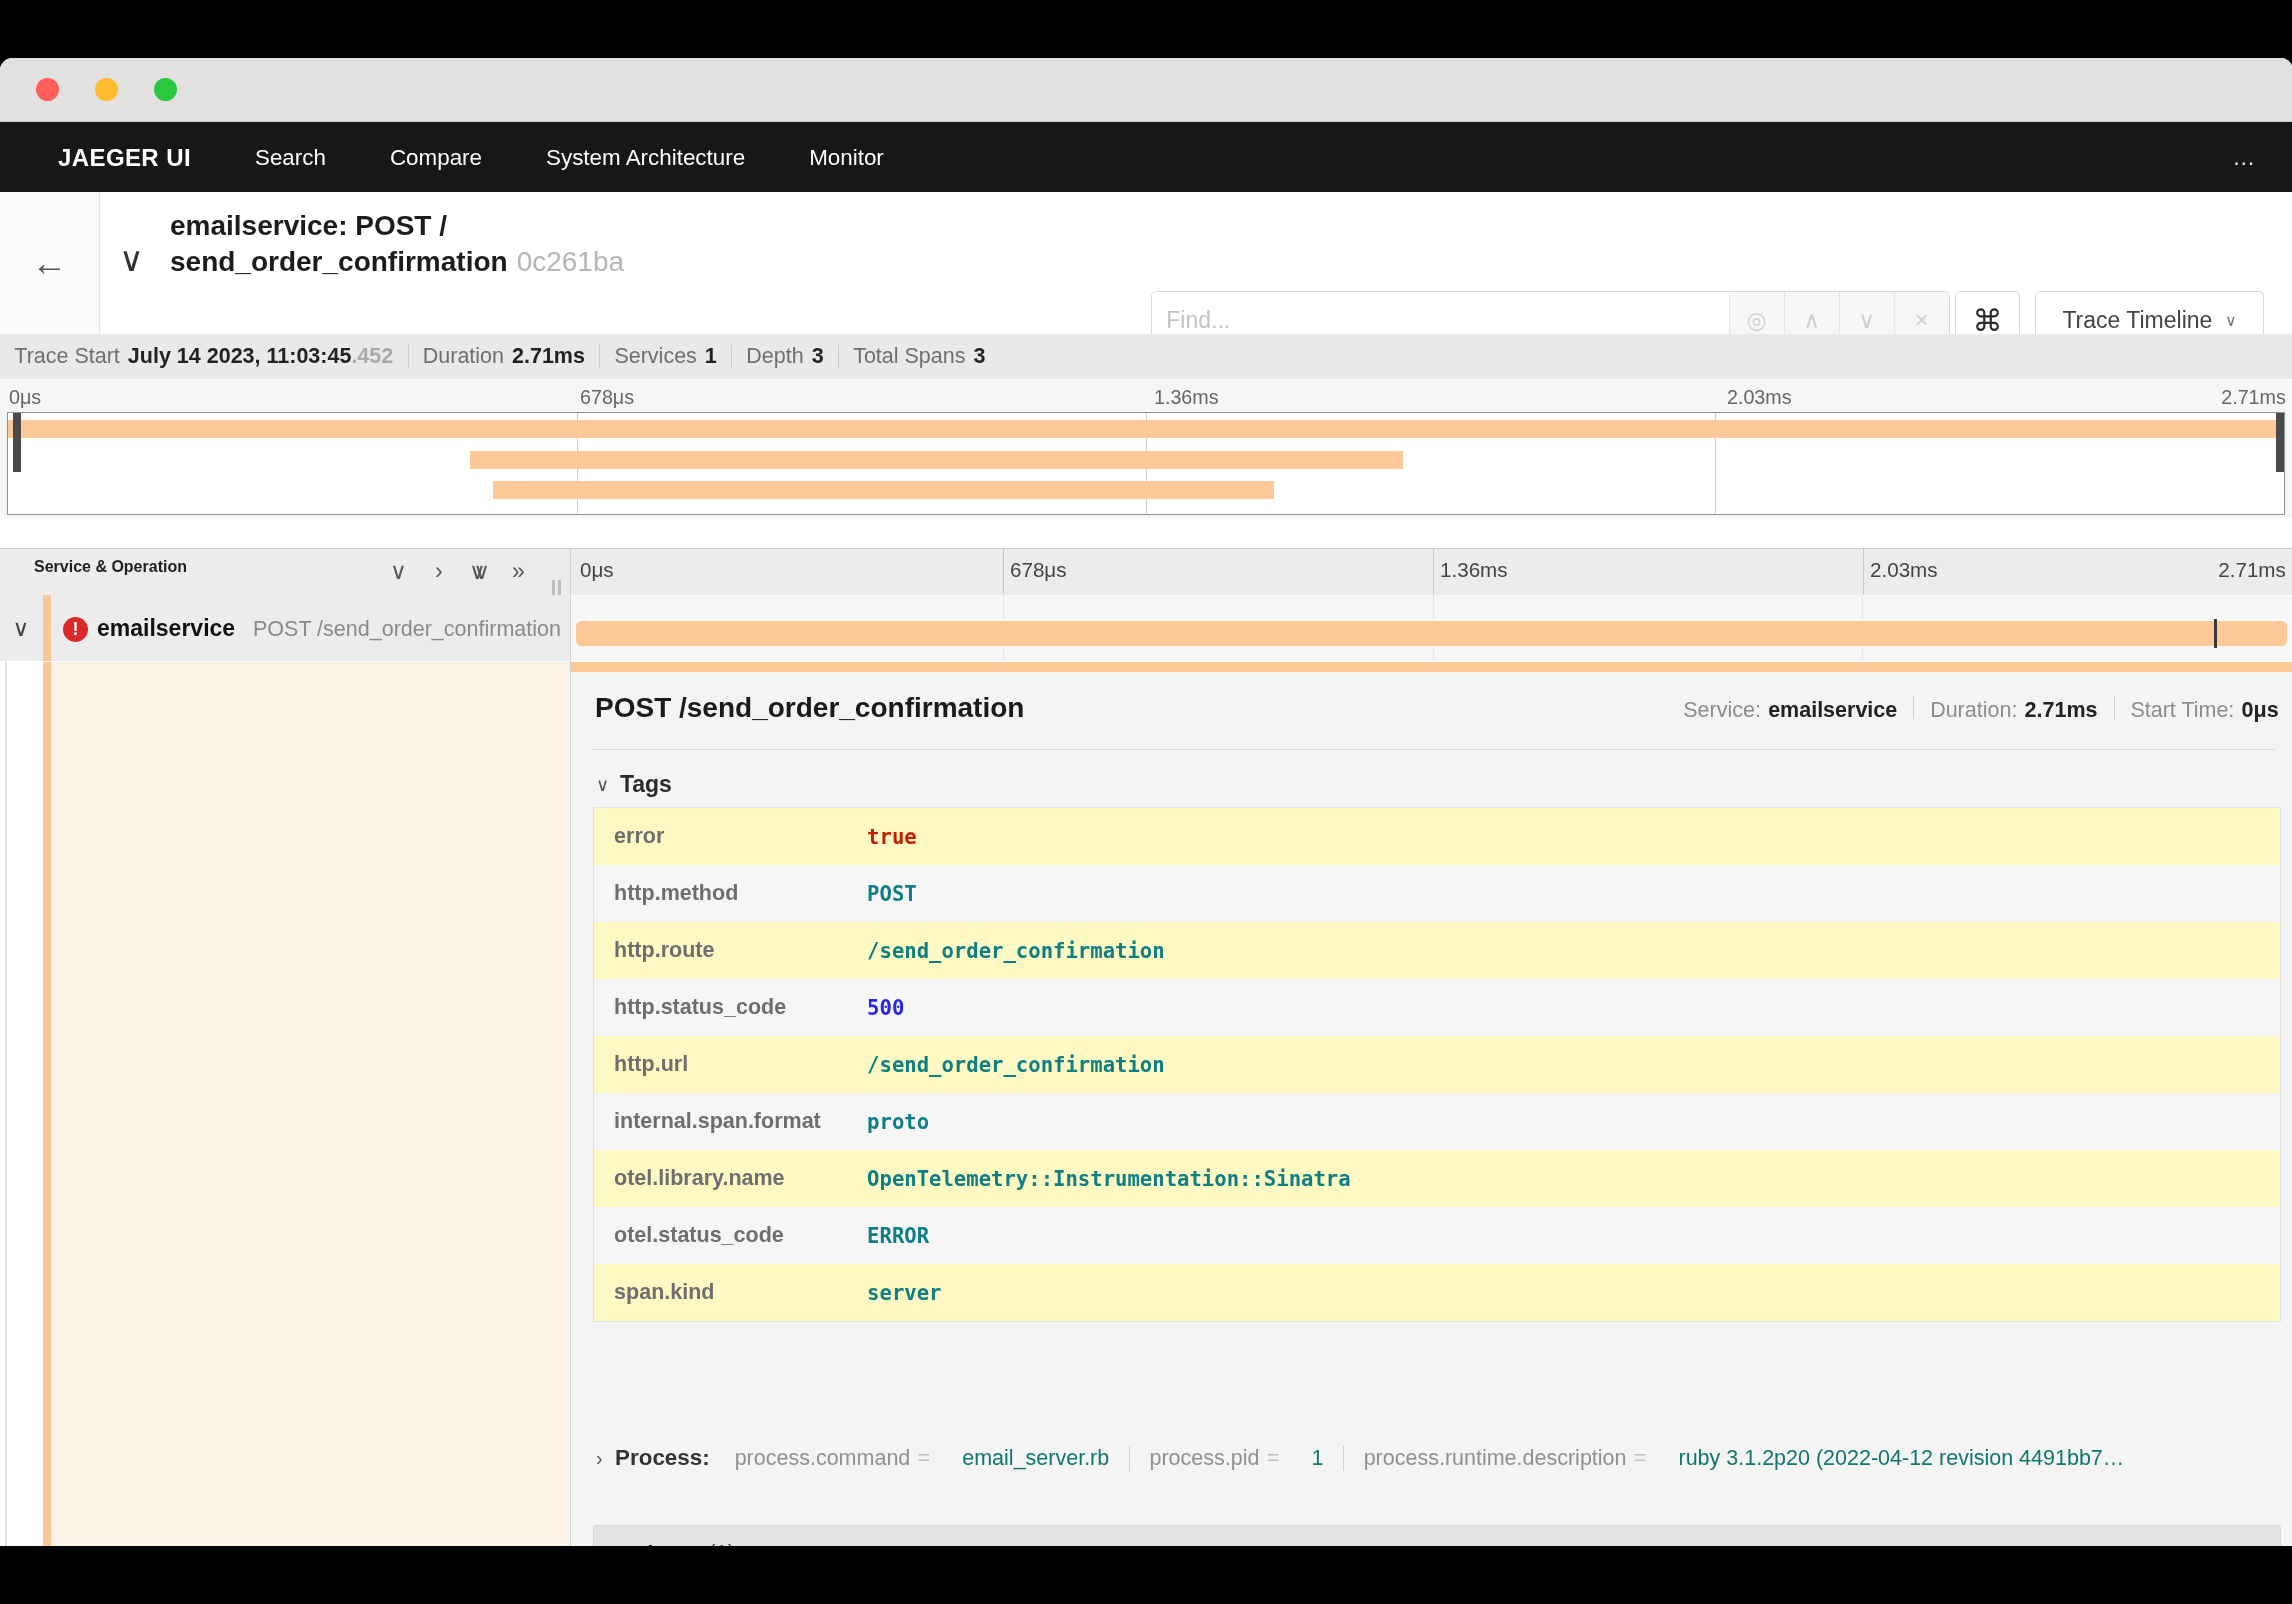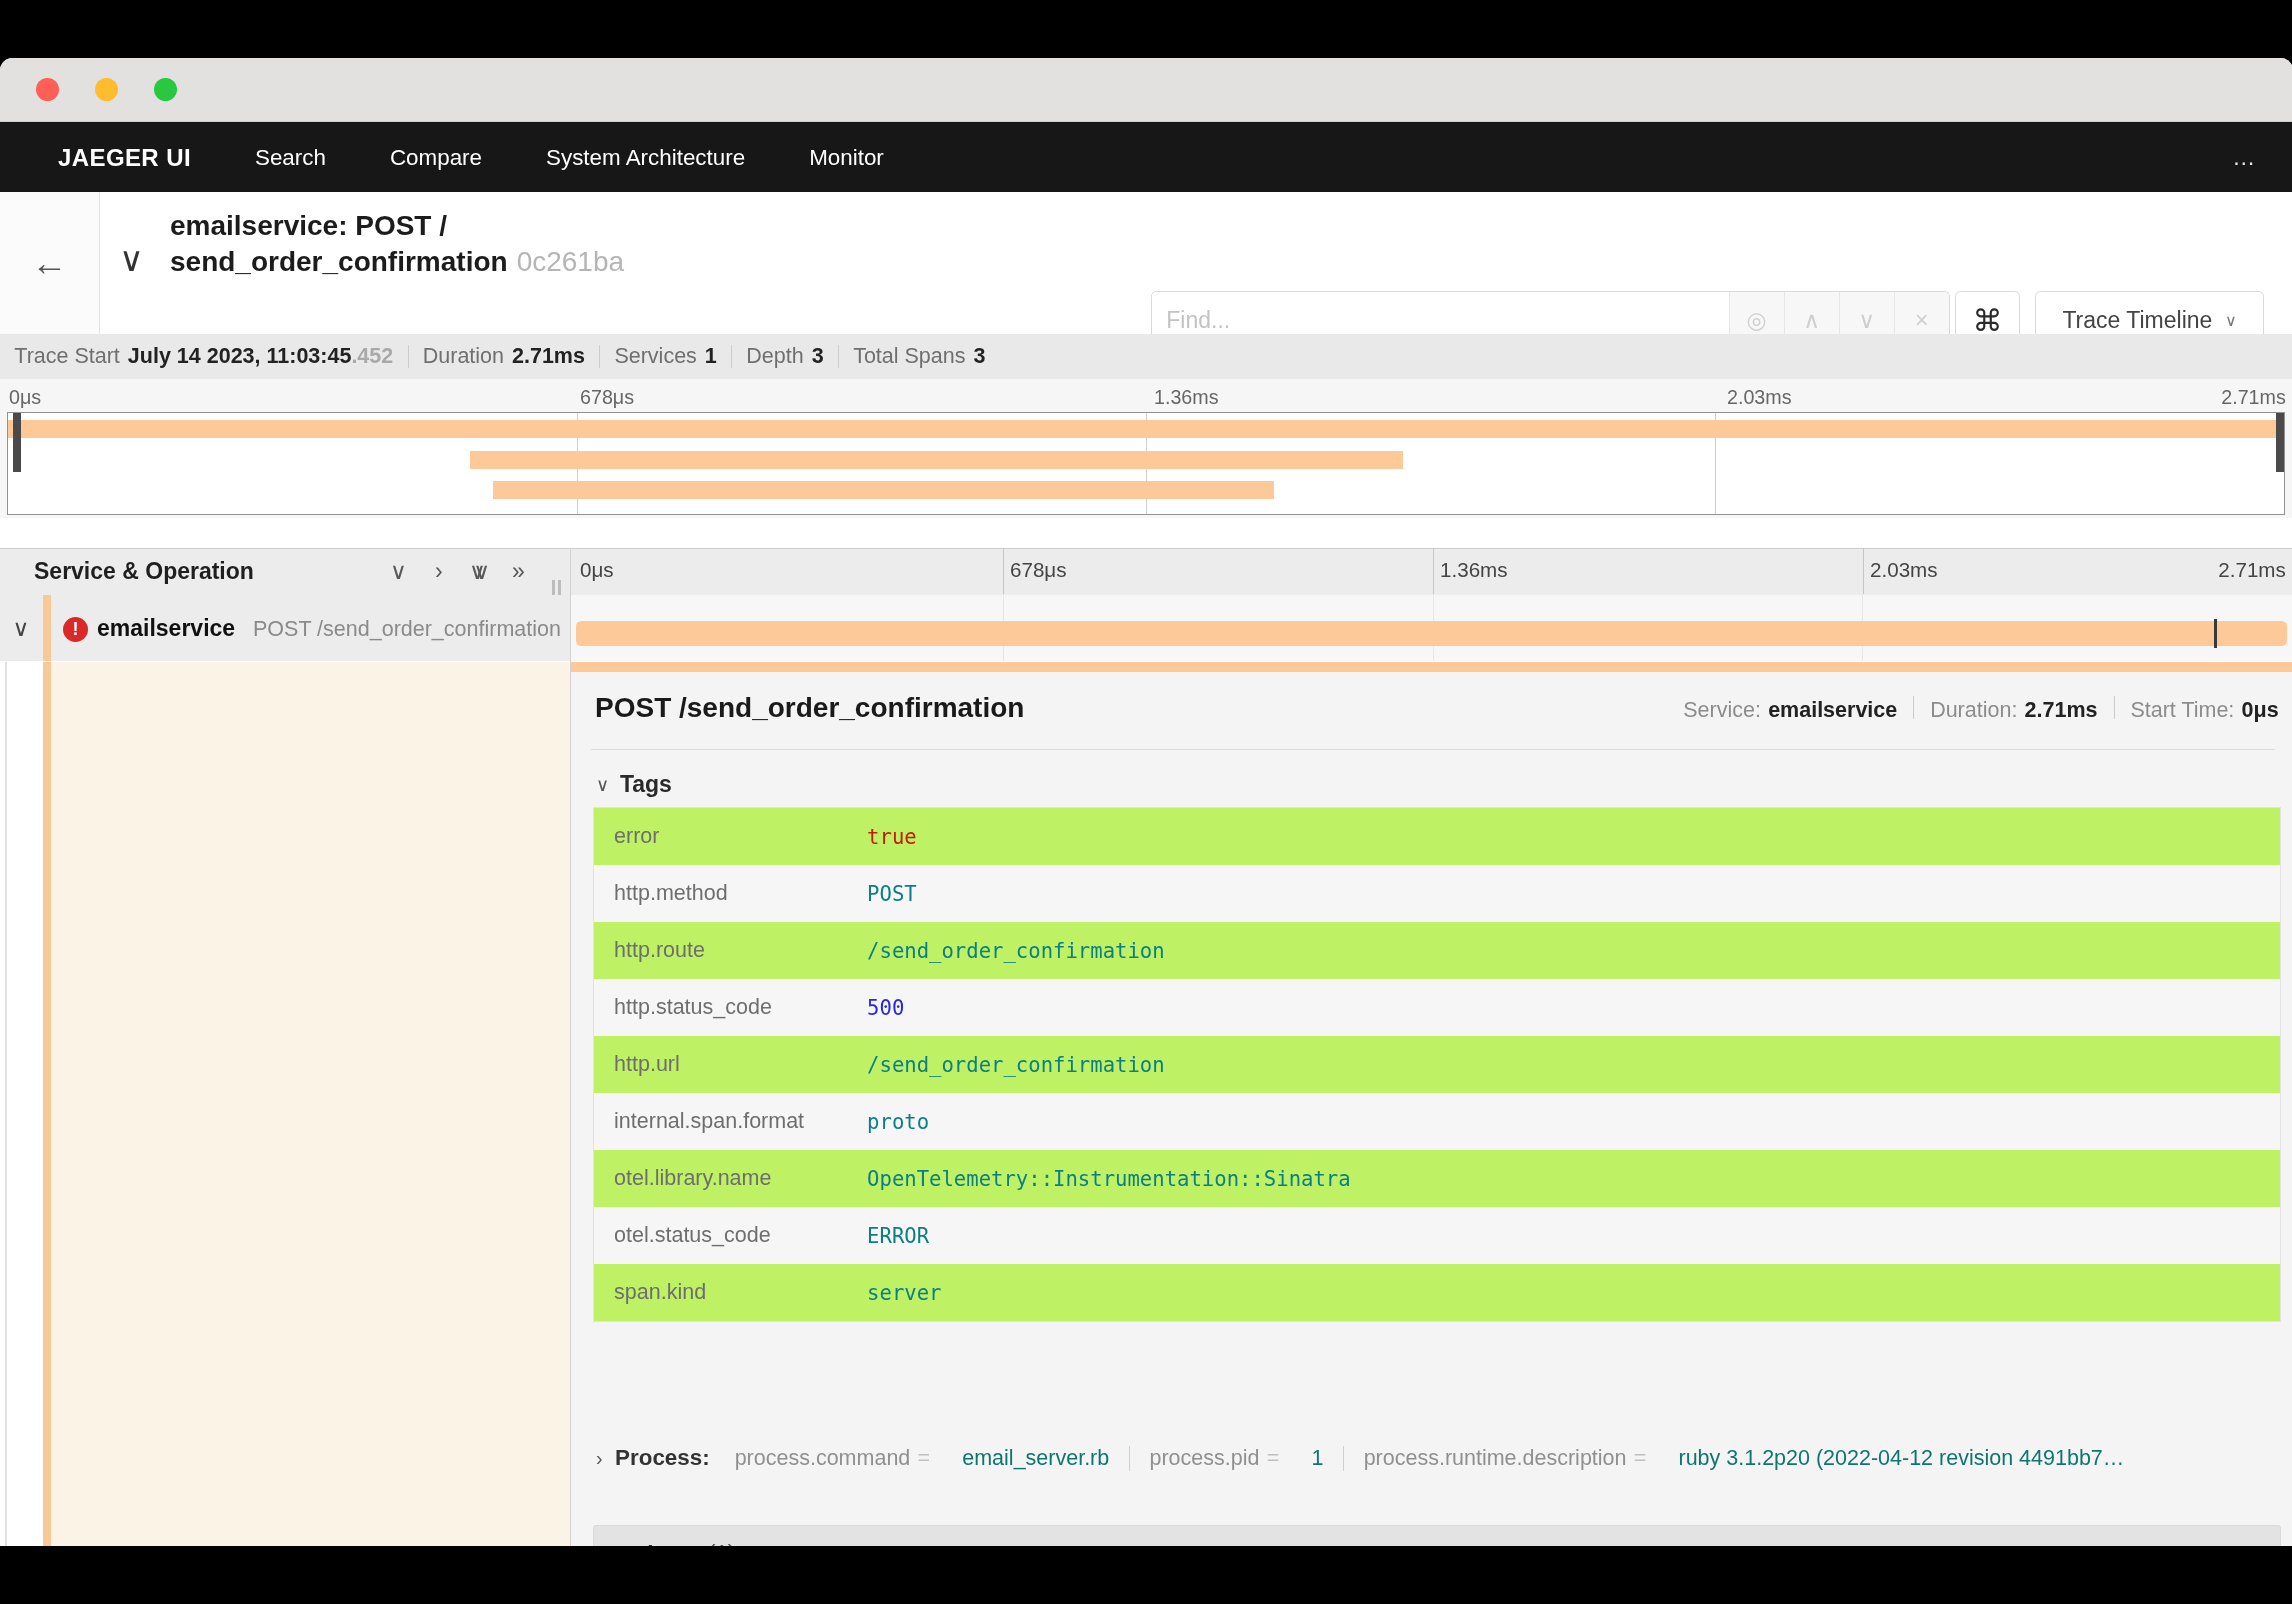--- a/index.html
+++ b/index.html
@@ -44,21 +44,21 @@
   .meta-sep{width:0.9px;height:23px;background:#cdcdcd;margin-left:14.3px;}
   
   #map-area{position:absolute;left:0;top:321px;width:2293px;height:139px;background:#f6f6f6;}
   .ruler-lab{position:absolute;top:7.2px;font-size:19.7px;color:#666;}
   #minimap{position:absolute;left:7.2px;top:33px;width:2276px;height:101px;background:#fff;border:1.8px solid #919191;}
   .mm-grid{position:absolute;top:0;bottom:0;width:0.9px;background:#cfcfcf;}
   .mm-bar{position:absolute;height:18px;background:#fdc998;}
   .mm-handle{position:absolute;top:0;width:8px;height:59px;background:#4a4a4a;}
   
   #band{position:absolute;left:0;top:490px;width:2293px;height:46px;background:#ececec;border-top:0.9px solid #cccccc;border-bottom:1.8px solid #c3c3c3;}
-  #so-title{position:absolute;left:34px;top:9px;font-size:23px;font-weight:bold;color:#1f1f1f;}
+  #so-title{position:absolute;left:34px;top:9px;font-size:16px;font-weight:bold;color:#1f1f1f;}
   .so-icon{position:absolute;top:10.7px;color:#595959;font-size:23px;cursor:pointer;line-height:1;}
   .dbl{letter-spacing:-12.5px;}
   #col-divider{position:absolute;left:570px;top:490px;width:0.9px;height:999px;background:#d2d2d2;}
   #grip{position:absolute;left:552px;top:522px;width:12.5px;height:18px;cursor:col-resize;}
   #grip div{position:absolute;top:0;width:2.7px;height:18px;background:#bdbdbd;}
   .tick-lab{position:absolute;top:9px;font-size:20.6px;color:#444;}
   .hdr-grid{position:absolute;top:490px;width:0.9px;height:46px;background:#c6c6c6;}
   
   #row1{position:absolute;left:0;top:537px;width:2293px;height:66px;}
   #row1-left{position:absolute;left:0;top:0;width:570px;height:66px;background:#ececec;}
@@ -81,21 +81,21 @@
   #detail-panel{position:absolute;left:571px;top:614px;width:1721px;height:874px;background:#f4f4f4;}
   #detail-head{position:absolute;left:24px;top:19.7px;right:13.4px;display:flex;align-items:baseline;}
   #detail-title{font-size:28px;font-weight:bold;color:#1a1a1a;flex:1;}
   .dmeta{font-size:21.5px;color:#8c8c8c;display:flex;align-items:baseline;}
   .dmeta b{color:#222;margin-left:7.2px;}
   .dmeta-sep{width:0.9px;height:23px;background:#ccc;margin:0 16px;align-self:center;}
   #detail-divider{position:absolute;left:19.7px;top:77px;width:1684px;height:0.9px;background:#dcdcdc;}
   #tags-head{position:absolute;left:25px;top:99px;font-size:23px;color:#2a2a2a;display:flex;align-items:center;cursor:pointer;}
   #tags-head .tchev{font-size:18px;color:#555;margin-right:10.7px;}
   #tags-head b{font-weight:bold;}
-  #tags-table{position:absolute;left:22.4px;top:135px;width:1686px;border:0.9px solid #e2e2e2;background:#bef264;}
+  #tags-table{position:absolute;left:22.4px;top:135px;width:1686px;border:0.9px solid #e2e2e2;background:#fef9c3;font-weight:bold;}
   .tag-row{display:flex;align-items:center;height:57px;font-size:21.5px;}
   .tag-row:nth-child(even){background:#f6f6f6;}
   .tag-key{width:253px;padding-left:19.7px;color:#6e6e6e;flex-shrink:0;}
   .tag-val{font-family:"DejaVu Sans Mono","Liberation Mono",monospace;font-size:20.6px;}
   .val-string{color:#0d7e83;}
   .val-bool{color:#c41e00;}
   .val-number{color:#2727e6;}
   #process-row{position:absolute;left:25px;top:773px;display:flex;align-items:center;font-size:21.5px;color:#909090;}
   #process-row .pchev{font-size:19.7px;color:#555;margin-right:12.5px;}
   #process-row .plabel{font-weight:bold;color:#333;font-size:22.4px;margin-right:25px;}

